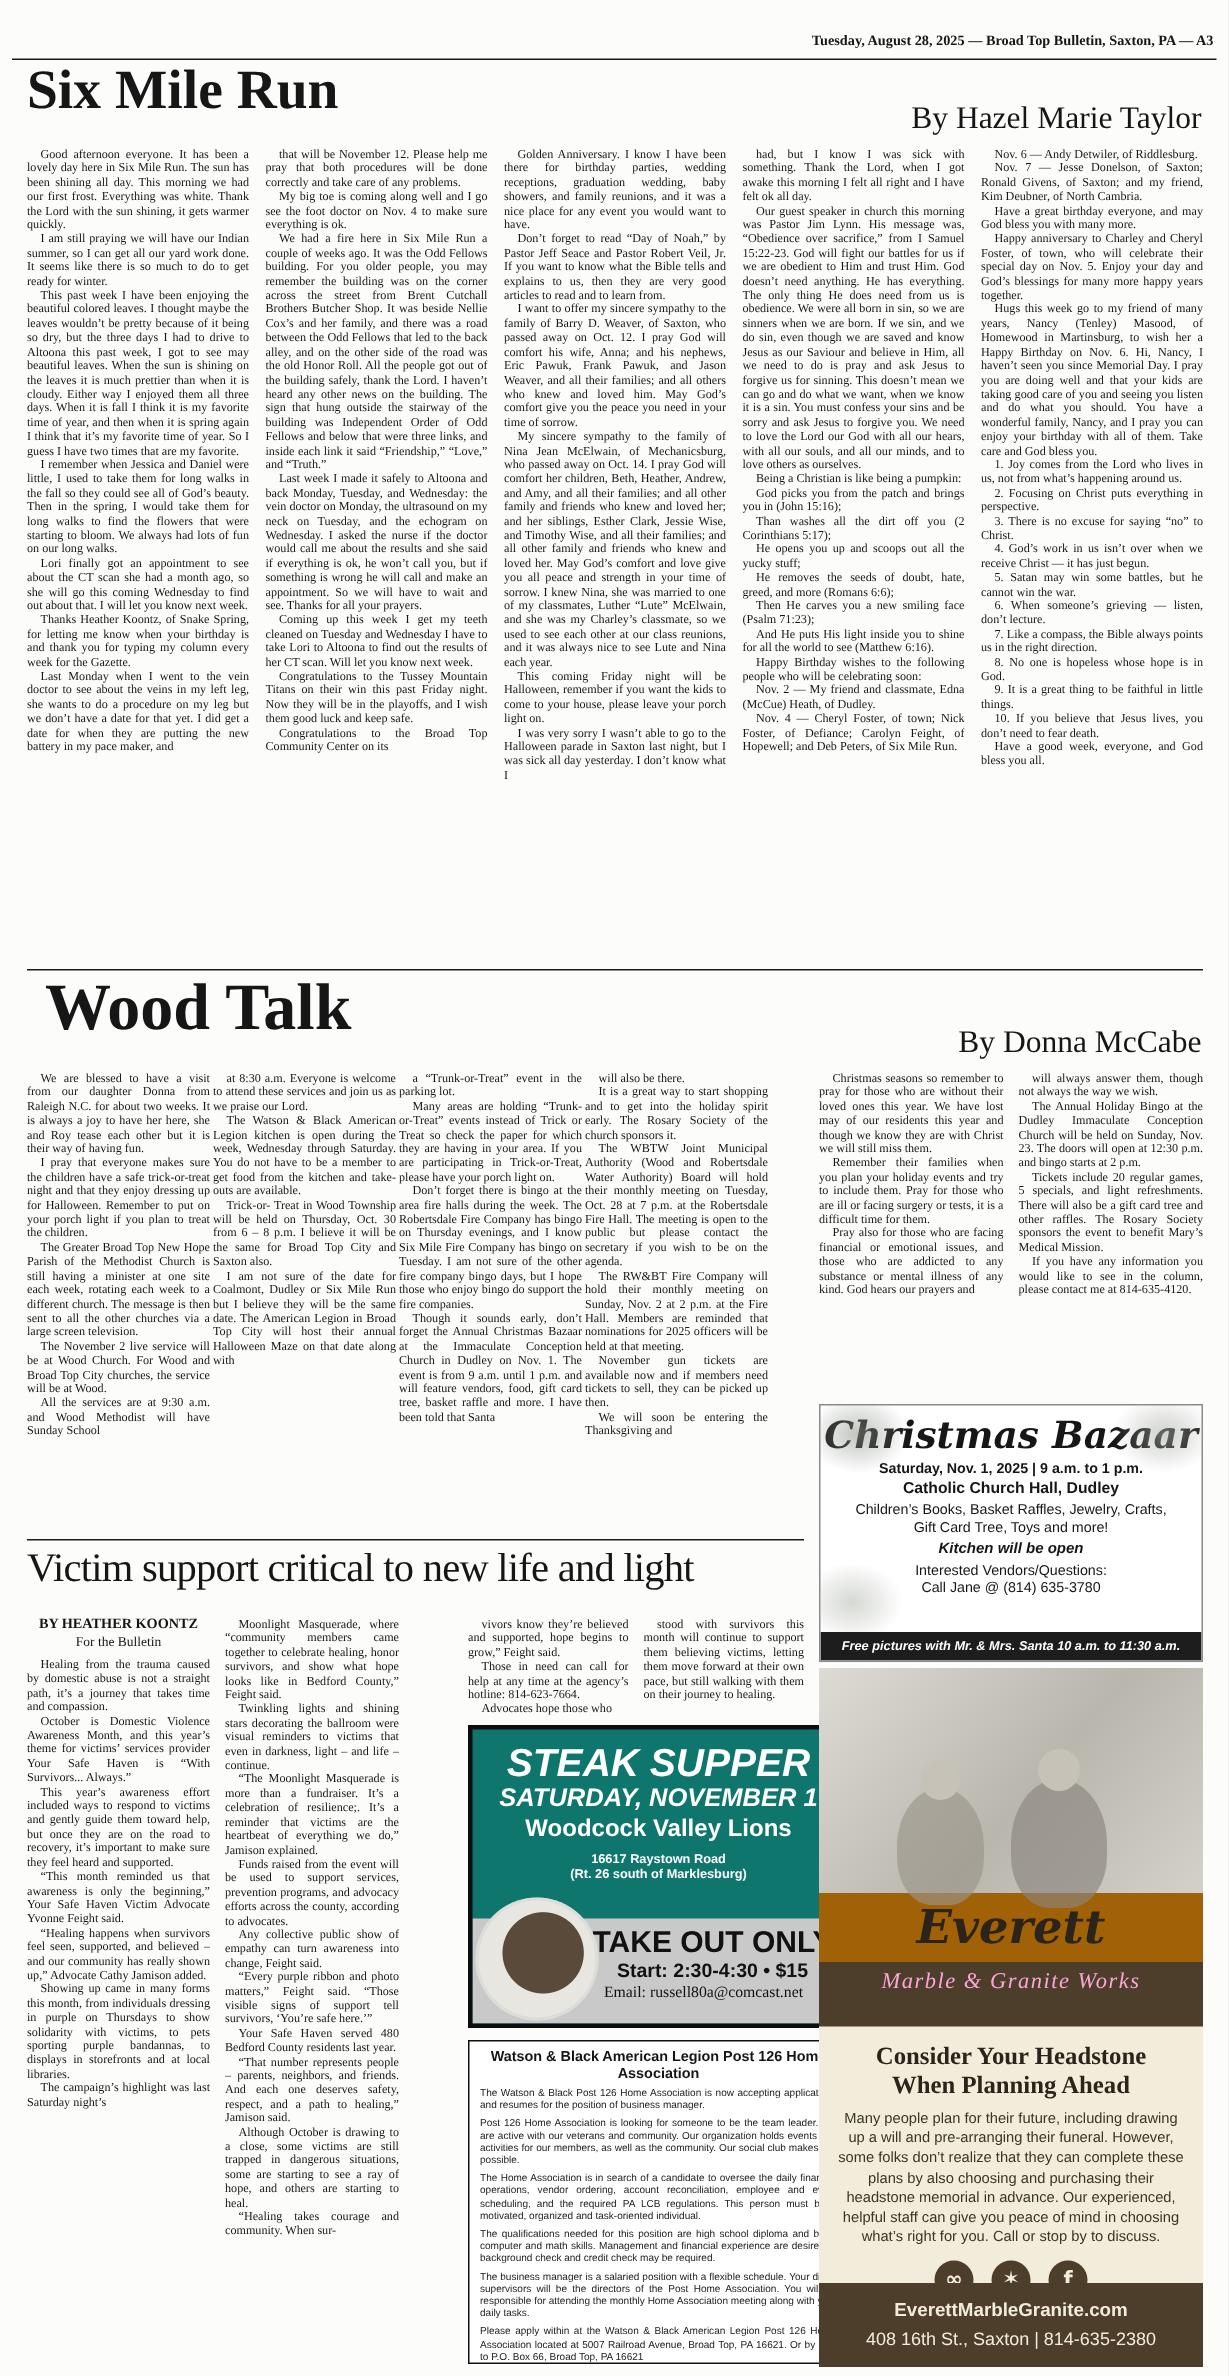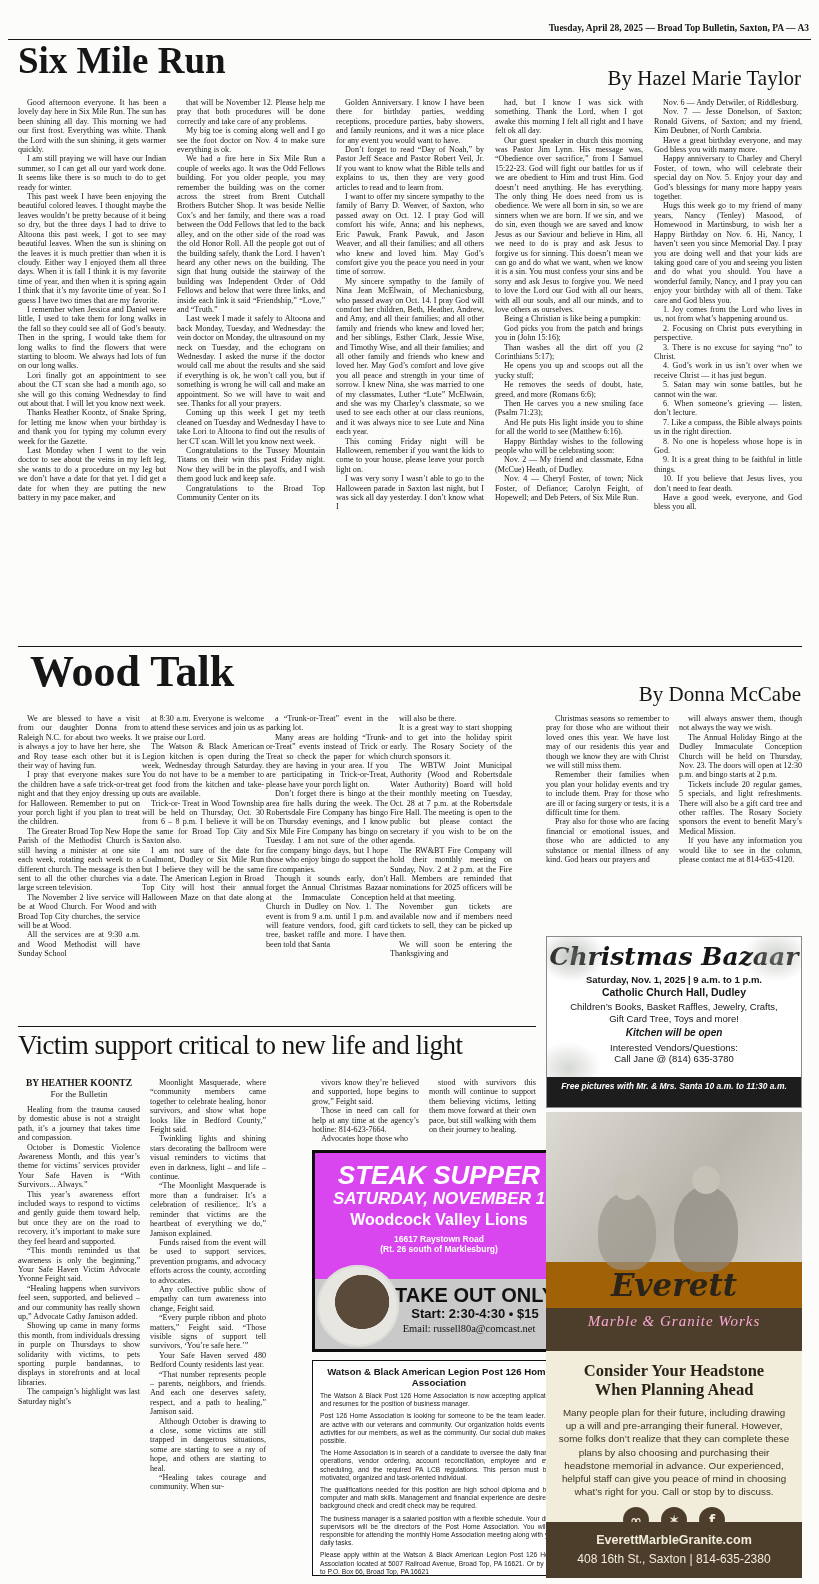--- a/index.html
+++ b/index.html
@@ -24,23 +24,23 @@
   .bz-tl{left:-20px;top:-16px;background:radial-gradient(closest-side,#8d948a,transparent 75%);}
   .bz-tr{right:-20px;top:-16px;background:radial-gradient(closest-side,#a9aea6,transparent 75%);}
   .bz-bl{left:-24px;bottom:4px;background:radial-gradient(closest-side,#b3b8af,transparent 75%);}
   .bz-title{font:700 italic 25px/1.05 "DejaVu Serif",serif;margin-top:7px;}
   .bz-l1{font:700 9.5px/12px "Liberation Sans",sans-serif;margin-top:4px;}
   .bz-l2{font:700 10.5px/13px "Liberation Sans",sans-serif;}
   .bz-l3{font:400 9.5px/11.5px "Liberation Sans",sans-serif;margin:2px 16px 0;}
   .bz-l4{font:700 italic 10px/13px "Liberation Sans",sans-serif;margin-top:2px;}
   .bz-l5{font:400 9.5px/11px "Liberation Sans",sans-serif;margin-top:3px;}
   .bz-l6{font:400 9.5px/11px "Liberation Sans",sans-serif;}
-  .bz-band{position:absolute;left:0;right:0;bottom:0;height:30px;background:#1d1d1d;color:#fff;font:700 italic 8.5px/19px "Liberation Sans",sans-serif;}
-  
-  .steak{position:relative;width:254px;height:202px;box-sizing:border-box;border:3px solid #0d0d0d;background:#d946ef;color:#fff;overflow:hidden;text-align:center;margin-top:6px;}
+  .bz-band{position:absolute;left:0;right:0;bottom:0;height:19px;background:#1d1d1d;color:#fff;font:700 italic 8.5px/19px "Liberation Sans",sans-serif;}
+  
+  .steak{position:relative;width:254px;height:202px;box-sizing:border-box;border:3px solid #0d0d0d;background:#0f766e;color:#fff;overflow:hidden;text-align:center;margin-top:6px;}
   .st-title{font:900 italic 26px/1 "Liberation Sans",sans-serif;margin-top:9px;}
   .st-date{font:900 italic 17px/1.25 "Liberation Sans",sans-serif;}
   .st-org{font:700 16px/1.4 "Liberation Sans",sans-serif;}
   .st-a1{font:700 8.5px/10px "Liberation Sans",sans-serif;margin-top:2px;}
   .st-a2{font:700 8.5px/10px "Liberation Sans",sans-serif;}
   .st-gray{position:absolute;left:0;right:0;bottom:0;height:70px;background:#c9c9c9;color:#111;}
   .st-take{font:900 20px/1.1 "Liberation Sans",sans-serif;margin:5px 0 0 72px;}
   .st-time{font:700 13px/1.2 "Liberation Sans",sans-serif;margin-left:72px;}
   .st-email{font:400 10.5px/1.3 "Liberation Serif",serif;margin-left:60px;}
   .st-photo{position:absolute;left:2px;bottom:2px;width:82px;height:82px;border-radius:50%;background:radial-gradient(circle at 55% 45%,#5a4a3a 0 42%,#e8e6e0 43% 100%);box-shadow:0 0 0 2px #dcdcd8 inset;}
@@ -66,21 +66,21 @@
   .ev-ic{width:26px;height:26px;border-radius:50%;background:#4d3d2b;color:#f2ecda;font:700 14px/26px "DejaVu Sans",sans-serif;}
   .ev-footer{position:absolute;left:0;right:0;bottom:0;height:56px;background:#4d3d2b;color:#f2ecda;}
   .ev-web{font:700 12.5px/1 "Liberation Sans",sans-serif;margin-top:12px;}
   .ev-addr{font:400 12px/1 "Liberation Sans",sans-serif;margin-top:6px;}
 </style>
 </head>
 <body>
 
 <div class="page">
 
-  <div class="dateline">Tuesday, April 28, 2025 — Broad Top Bulletin, Saxton, PA — A3</div>
+  <div class="dateline">Tuesday, August 28, 2025 — Broad Top Bulletin, Saxton, PA — A3</div>
   <div class="rule" style="top:39px;left:8px;width:803px;"></div>
 
   <div class="smr-title">Six Mile Run</div>
   <div class="smr-byline">By Hazel Marie Taylor</div>
   <div class="cols" style="left:18px;top:98px;width:784px;height:540px;gap:11px;">
     <div class="col" style="width:148px;height:540px;">
         <p class="np">Good afternoon everyone. It has been a lovely day here in Six Mile Run. The sun has been shining all day. This morning we had our first frost. Everything was white. Thank the Lord with the sun shining, it gets warmer quickly.</p>
         <p class="np">I am still praying we will have our Indian summer, so I can get all our yard work done. It seems like there is so much to do to get ready for winter.</p>
         <p class="np">This past week I have been enjoying the beautiful colored leaves. I thought maybe the leaves wouldn’t be pretty because of it being so dry, but the three days I had to drive to Altoona this past week, I got to see may beautiful leaves. When the sun is shining on the leaves it is much prettier than when it is cloudy. Either way I enjoyed them all three days. When it is fall I think it is my favorite time of year, and then when it is spring again I think that it’s my favorite time of year. So I guess I have two times that are my favorite.</p>
         <p class="np">I remember when Jessica and Daniel were little, I used to take them for long walks in the fall so they could see all of God’s beauty. Then in the spring, I would take them for long walks to find the flowers that were starting to bloom. We always had lots of fun on our long walks.</p>
@@ -91,21 +91,21 @@
     <div class="col" style="width:148px;height:540px;">
         <p class="np">that will be November 12. Please help me pray that both procedures will be done correctly and take care of any problems.</p>
         <p class="np">My big toe is coming along well and I go see the foot doctor on Nov. 4 to make sure everything is ok.</p>
         <p class="np">We had a fire here in Six Mile Run a couple of weeks ago. It was the Odd Fellows building. For you older people, you may remember the building was on the corner across the street from Brent Cutchall Brothers Butcher Shop. It was beside Nellie Cox’s and her family, and there was a road between the Odd Fellows that led to the back alley, and on the other side of the road was the old Honor Roll. All the people got out of the building safely, thank the Lord. I haven’t heard any other news on the building. The sign that hung outside the stairway of the building was Independent Order of Odd Fellows and below that were three links, and inside each link it said “Friendship,” “Love,” and “Truth.”</p>
         <p class="np">Last week I made it safely to Altoona and back Monday, Tuesday, and Wednesday: the vein doctor on Monday, the ultrasound on my neck on Tuesday, and the echogram on Wednesday. I asked the nurse if the doctor would call me about the results and she said if everything is ok, he won’t call you, but if something is wrong he will call and make an appointment. So we will have to wait and see. Thanks for all your prayers.</p>
         <p class="np">Coming up this week I get my teeth cleaned on Tuesday and Wednesday I have to take Lori to Altoona to find out the results of her CT scan. Will let you know next week.</p>
         <p class="np">Congratulations to the Tussey Mountain Titans on their win this past Friday night. Now they will be in the playoffs, and I wish them good luck and keep safe.</p>
         <p class="np">Congratulations to the Broad Top Community Center on its</p>
       </div>
     <div class="col" style="width:148px;height:540px;">
-        <p class="np">Golden Anniversary. I know I have been there for birthday parties, wedding receptions, procedure parties, baby showers, and family reunions, and it was a nice place for any event you would want to have.</p>
+        <p class="np">Golden Anniversary. I know I have been there for birthday parties, wedding receptions, graduation wedding, baby showers, and family reunions, and it was a nice place for any event you would want to have.</p>
         <p class="np">Don’t forget to read “Day of Noah,” by Pastor Jeff Seace and Pastor Robert Veil, Jr. If you want to know what the Bible tells and explains to us, then they are very good articles to read and to learn from.</p>
         <p class="np">I want to offer my sincere sympathy to the family of Barry D. Weaver, of Saxton, who passed away on Oct. 12. I pray God will comfort his wife, Anna; and his nephews, Eric Pawuk, Frank Pawuk, and Jason Weaver, and all their families; and all others who knew and loved him. May God’s comfort give you the peace you need in your time of sorrow.</p>
         <p class="np">My sincere sympathy to the family of Nina Jean McElwain, of Mechanicsburg, who passed away on Oct. 14. I pray God will comfort her children, Beth, Heather, Andrew, and Amy, and all their families; and all other family and friends who knew and loved her; and her siblings, Esther Clark, Jessie Wise, and Timothy Wise, and all their families; and all other family and friends who knew and loved her. May God’s comfort and love give you all peace and strength in your time of sorrow. I knew Nina, she was married to one of my classmates, Luther “Lute” McElwain, and she was my Charley’s classmate, so we used to see each other at our class reunions, and it was always nice to see Lute and Nina each year.</p>
         <p class="np">This coming Friday night will be Halloween, remember if you want the kids to come to your house, please leave your porch light on.</p>
         <p class="np">I was very sorry I wasn’t able to go to the Halloween parade in Saxton last night, but I was sick all day yesterday. I don’t know what I</p>
       </div>
     <div class="col" style="width:148px;height:540px;">
         <p class="np">had, but I know I was sick with something. Thank the Lord, when I got awake this morning I felt all right and I have felt ok all day.</p>
         <p class="np">Our guest speaker in church this morning was Pastor Jim Lynn. His message was, “Obedience over sacrifice,” from I Samuel 15:22-23. God will fight our battles for us if we are obedient to Him and trust Him. God doesn’t need anything. He has everything. The only thing He does need from us is obedience. We were all born in sin, so we are sinners when we are born. If we sin, and we do sin, even though we are saved and know Jesus as our Saviour and believe in Him, all we need to do is pray and ask Jesus to forgive us for sinning. This doesn’t mean we can go and do what we want, when we know it is a sin. You must confess your sins and be sorry and ask Jesus to forgive you. We need to love the Lord our God with all our hears, with all our souls, and all our minds, and to love others as ourselves.</p>
         <p class="np">Being a Christian is like being a pumpkin:</p>
@@ -172,21 +172,21 @@
       </div>
   </div>
   <div class="cols" style="left:546px;top:714px;width:256px;height:218px;gap:10px;">
     <div class="col" style="width:123px;height:218px;">
         <p class="np">Christmas seasons so remember to pray for those who are without their loved ones this year. We have lost may of our residents this year and though we know they are with Christ we will still miss them.</p>
         <p class="np">Remember their families when you plan your holiday events and try to include them. Pray for those who are ill or facing surgery or tests, it is a difficult time for them.</p>
         <p class="np">Pray also for those who are facing financial or emotional issues, and those who are addicted to any substance or mental illness of any kind. God hears our prayers and</p>
       </div>
     <div class="col" style="width:123px;height:218px;">
         <p class="np">will always answer them, though not always the way we wish.</p>
-        <p class="np">The Annual Holiday Bingo at the Dudley Immaculate Conception Church will be held on Thursday, Nov. 23. The doors will open at 12:30 p.m. and bingo starts at 2 p.m.</p>
+        <p class="np">The Annual Holiday Bingo at the Dudley Immaculate Conception Church will be held on Sunday, Nov. 23. The doors will open at 12:30 p.m. and bingo starts at 2 p.m.</p>
         <p class="np">Tickets include 20 regular games, 5 specials, and light refreshments. There will also be a gift card tree and other raffles. The Rosary Society sponsors the event to benefit Mary’s Medical Mission.</p>
         <p class="np">If you have any information you would like to see in the column, please contact me at 814-635-4120.</p>
       </div>
   </div>
 
   <div class="bazaar">
     <div class="bz-leaf bz-tl"></div>
     <div class="bz-leaf bz-tr"></div>
     <div class="bz-leaf bz-bl"></div>
     <div class="bz-title">Christmas Bazaar</div>

